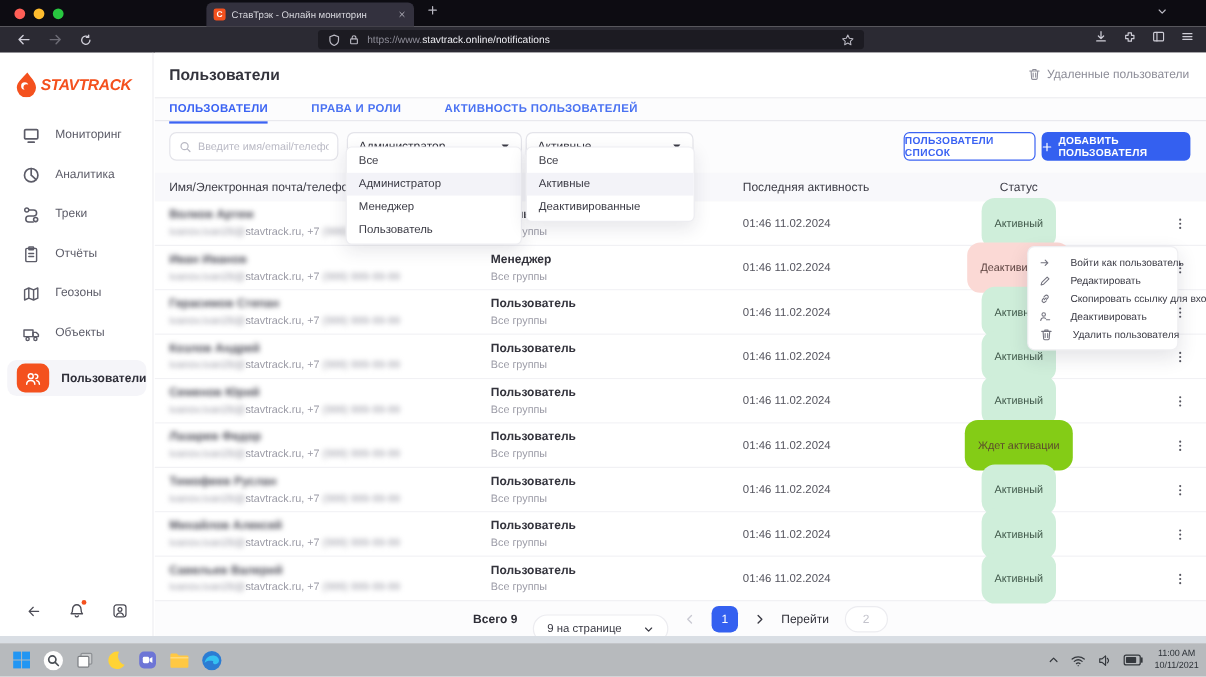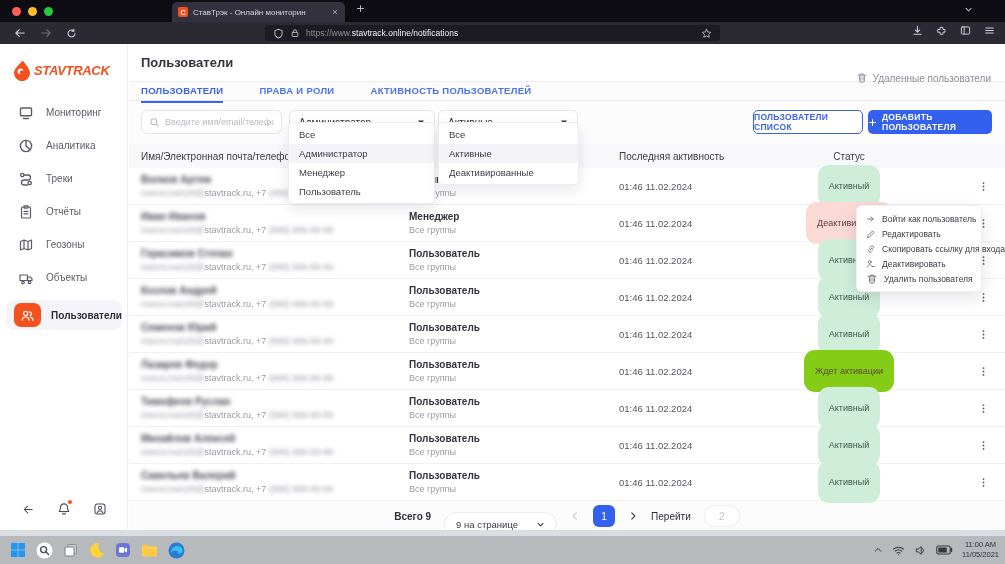--- a/index.html
+++ b/index.html
@@ -44,21 +44,21 @@
   .nav-item.active .ic-box{width:28px;height:24px;background:#f4511e;border-radius:7px;display:flex;align-items:center;justify-content:center;color:#fff;}
   .nav-item.active .lbl{color:#2e2e38;font-weight:bold;}
   .side-bottom{position:absolute;left:0;bottom:14px;width:128px;display:flex;justify-content:center;gap:22px;color:#4c4c56;}
   .bell-wrap{position:relative;}
   .bell-dot{position:absolute;right:-1px;top:-2px;width:4px;height:4px;border-radius:50%;background:#f4511e;}
 
   
   .content{position:absolute;left:129px;top:0;width:876px;height:486px;background:#fcfcfd;}
   .page-header{position:absolute;left:0;top:0;width:100%;height:38px;background:#fff;border-bottom:1px solid #ededf1;}
   .page-title{position:absolute;left:12px;top:11px;font-size:13px;font-weight:bold;color:#33333c;}
-  .deleted-link{position:absolute;right:14px;top:12px;display:flex;align-items:center;gap:5px;color:#8d8d98;font-size:10px;cursor:pointer;margin-top:16px;}
+  .deleted-link{position:absolute;right:14px;top:12px;display:flex;align-items:center;gap:5px;color:#8d8d98;font-size:10px;cursor:pointer;}
   .tabs-row{position:absolute;left:12px;top:38px;height:18px;display:flex;gap:36px;border-bottom:0;}
   .tabs-underline{position:absolute;left:0;top:56px;width:100%;border-bottom:1px solid #e9e9ee;}
   .tab-item{font-size:9.5px;font-weight:bold;color:#4a72f2;letter-spacing:.3px;padding-bottom:5px;cursor:pointer;position:relative;top:3px;}
   .tab-item.active{color:#3b63f3;border-bottom:2px solid #3b63f3;}
 
   
   .filter-row{position:absolute;left:0;top:56px;width:100%;height:44px;}
   .search-box{position:absolute;left:12px;top:10px;width:141px;height:24px;border:1px solid #e4e4ea;border-radius:6px;background:#fff;display:flex;align-items:center;padding:0 7px;gap:5px;color:#b9b9c4;}
   .search-box input{border:0;outline:0;width:100%;font-size:9px;color:#3a3a44;font-family:"Liberation Sans",sans-serif;}
   .search-box input::placeholder{color:#b9b9c4;}
@@ -93,21 +93,21 @@
 
   
   .panel{position:absolute;background:#fff;border:1px solid #ededf1;border-radius:5px;box-shadow:0 5px 14px rgba(30,30,60,.10);z-index:30;padding:2px 0;}
   #role-panel{left:159px;top:78px;width:147px;}
   #status-panel{left:309px;top:78px;width:141px;}
   .opt{height:19px;display:flex;align-items:center;padding-left:10px;font-size:9.5px;color:#3a3a44;cursor:pointer;}
   .opt.sel{background:#f3f3f8;}
 
   
   .ctx{position:absolute;left:727px;top:161px;width:126px;background:#fff;border:1px solid #efeff2;border-radius:6px;box-shadow:0 6px 16px rgba(30,30,60,.12);z-index:40;padding:5px 0;}
-  .ctx-item{height:15px;display:flex;align-items:center;gap:6px;padding:0 9px;font-size:8.5px;color:#3a3a44;cursor:pointer;white-space:nowrap;}
+  .ctx-item{height:15px;display:flex;align-items:center;gap:16px;padding:0 9px;font-size:8.5px;color:#3a3a44;cursor:pointer;white-space:nowrap;}
   .ctx-item .i{color:#72727e;}
 
   
   .pagination{position:absolute;left:0;top:452px;width:100%;display:flex;justify-content:center;align-items:center;gap:13px;}
   .pg-total{font-size:10px;font-weight:bold;color:#2f2f38;}
   .pg-pp{width:113px;height:24px;border:1px solid #ececf0;border-radius:13px;display:flex;align-items:center;justify-content:space-between;padding:0 11px;font-size:9.5px;color:#3a3a44;cursor:pointer;background:#fff;margin-top:16px;}
   .pg-arrow{color:#c9c9d2;cursor:pointer;font-weight:bold;}
   .pg-arrow.nx{color:#3a3a44;}
   .pg-num{width:22px;height:22px;border-radius:6px;background:#3460f0;color:#fff;font-size:10px;display:flex;align-items:center;justify-content:center;cursor:pointer;}
   .pg-go{font-size:10px;color:#2f2f38;}
@@ -748,17 +748,17 @@
           <span class="i">
             <svg width="17" height="10" viewBox="0 0 17 10">
               <rect x=".8" y="1" width="13.4" height="8" rx="1.6" fill="none" stroke="#34383d" stroke-width="1.1"></rect>
               <rect x="2.3" y="2.5" width="8.5" height="5" rx=".6" fill="#34383d"></rect>
               <path d="M15.5 3.4v3.2" stroke="#34383d" stroke-width="1.4" stroke-linecap="round"></path>
             </svg>
           </span>
         </span>
       <div class="clock">
         <div>11:00 AM</div>
-        <div>11/05/2021</div>
+        <div>10/11/2021</div>
       </div>
     </div>
   </div>
 </div>
 
 </body></html>

